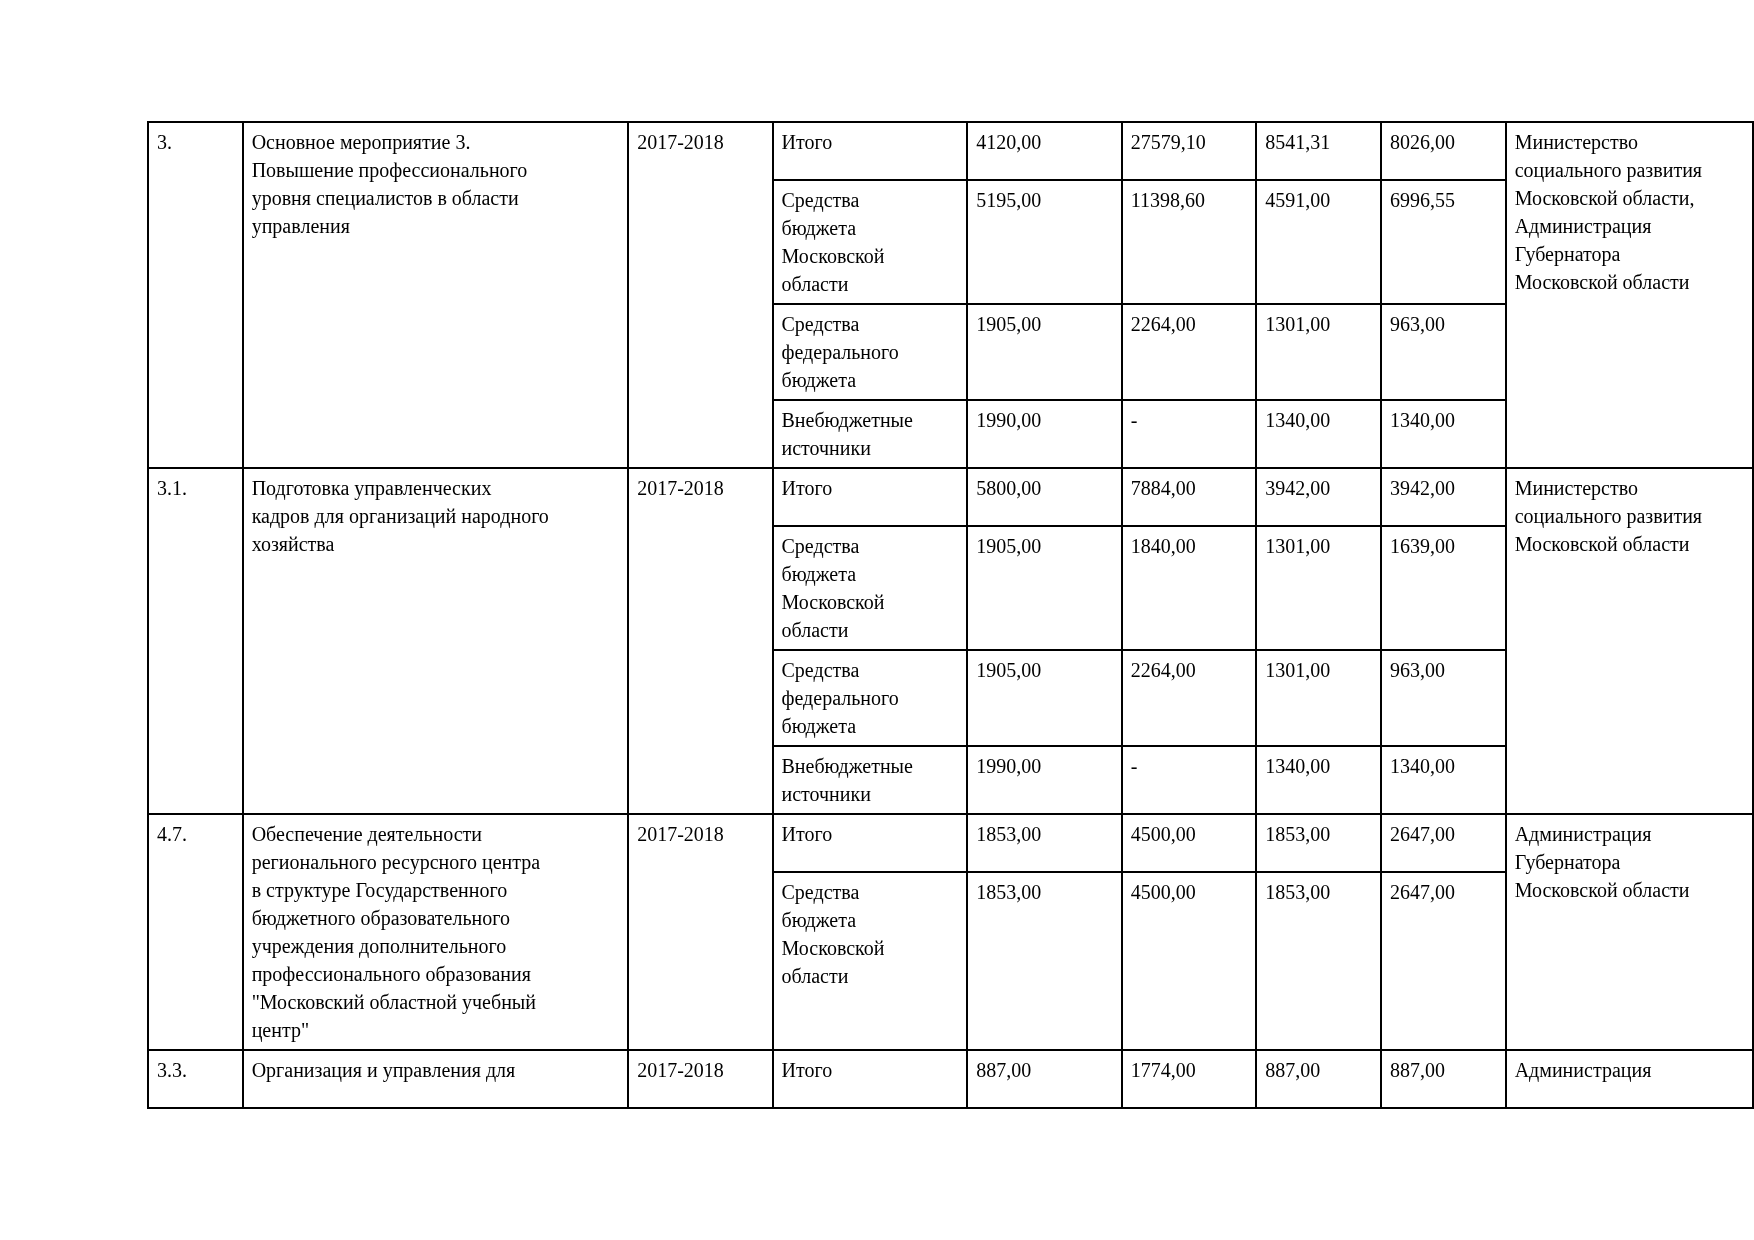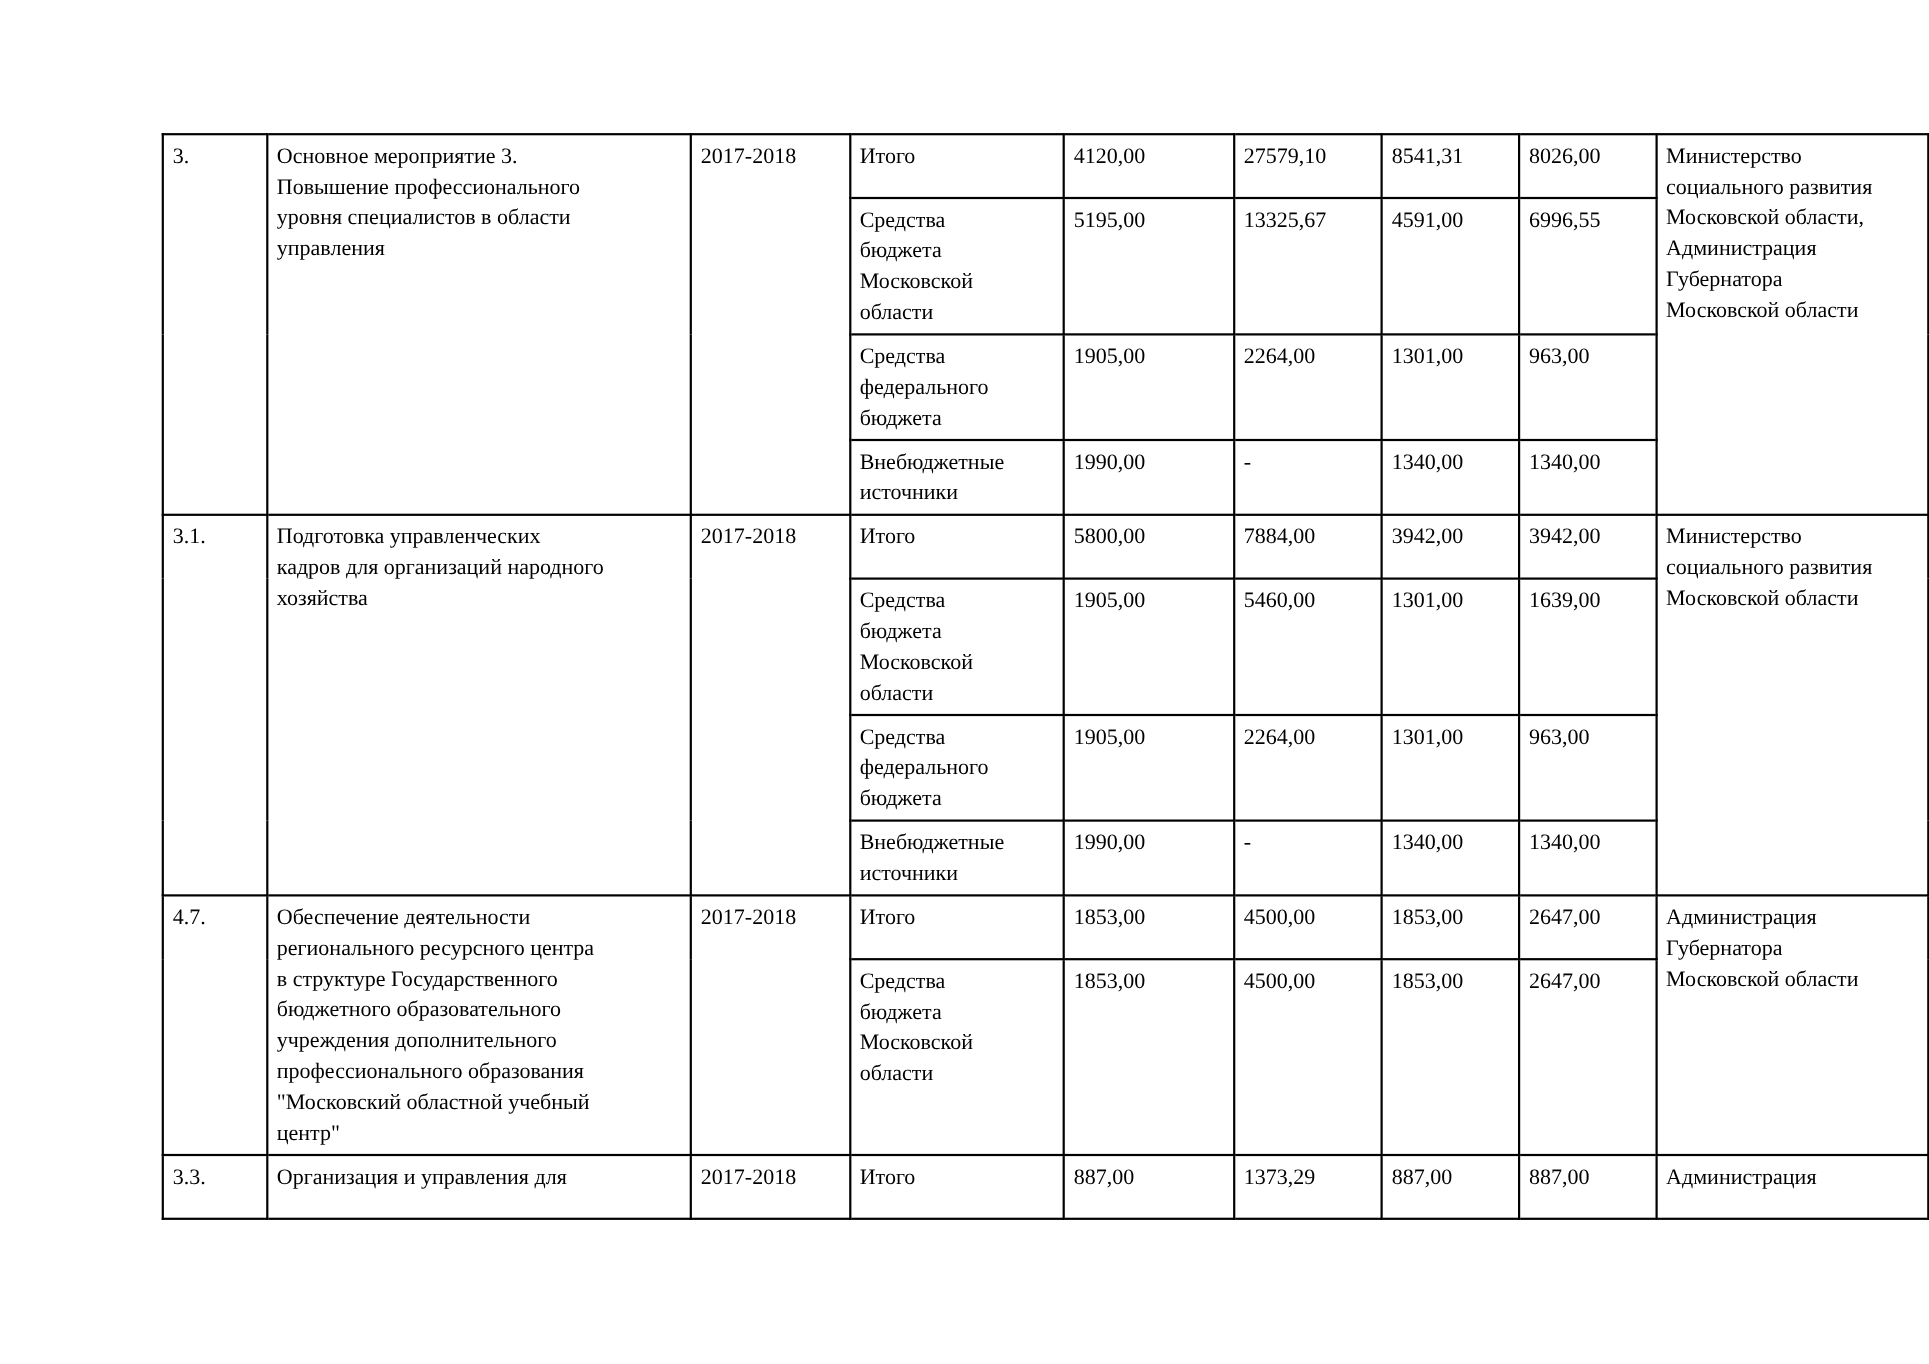--- a/index.html
+++ b/index.html
@@ -84,21 +84,21 @@
 Администрация
 Губернатора
 Московской области</td>
         </tr>
         <tr>
           <td class="c-source">Средства
 бюджета
 Московской
 области</td>
           <td class="c-val">5195,00</td>
-          <td class="c-val">13325,67</td>
+          <td class="c-val">11398,60</td>
           <td class="c-val">4591,00</td>
           <td class="c-val">6996,55</td>
         </tr>
         <tr>
           <td class="c-source">Средства
 федерального
 бюджета</td>
           <td class="c-val">1905,00</td>
           <td class="c-val">2264,00</td>
           <td class="c-val">1301,00</td>
@@ -126,21 +126,21 @@
           <td class="c-resp" rowspan="4">Министерство
 социального развития
 Московской области</td>
         </tr>
         <tr>
           <td class="c-source">Средства
 бюджета
 Московской
 области</td>
           <td class="c-val">1905,00</td>
-          <td class="c-val">5460,00</td>
+          <td class="c-val">1840,00</td>
           <td class="c-val">1301,00</td>
           <td class="c-val">1639,00</td>
         </tr>
         <tr>
           <td class="c-source">Средства
 федерального
 бюджета</td>
           <td class="c-val">1905,00</td>
           <td class="c-val">2264,00</td>
           <td class="c-val">1301,00</td>
@@ -183,20 +183,20 @@
           <td class="c-val">4500,00</td>
           <td class="c-val">1853,00</td>
           <td class="c-val">2647,00</td>
         </tr>
         <tr class="sub-first">
           <td class="c-num">3.3.</td>
           <td class="c-name">Организация и управления для</td>
           <td class="c-years">2017-2018</td>
           <td class="c-source">Итого</td>
           <td class="c-val">887,00</td>
-          <td class="c-val">1373,29</td>
+          <td class="c-val">1774,00</td>
           <td class="c-val">887,00</td>
           <td class="c-val">887,00</td>
           <td class="c-resp">Администрация</td>
         </tr>
       </tbody>
   </table>
 </div>
 
 </body></html>

